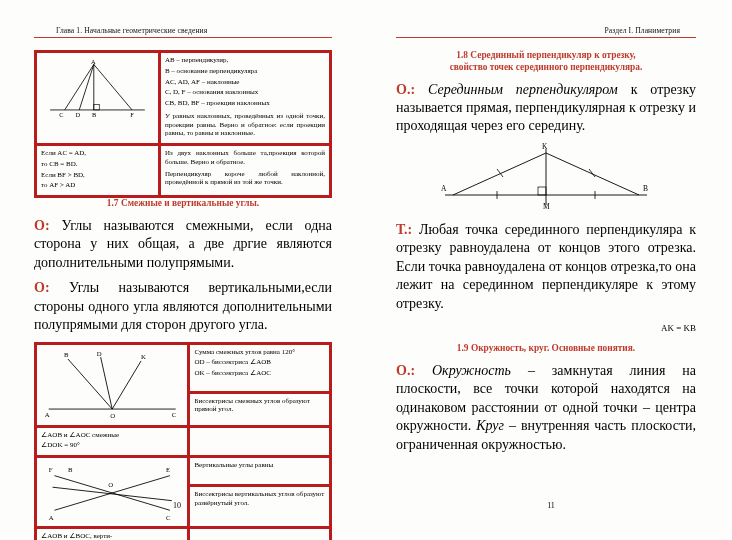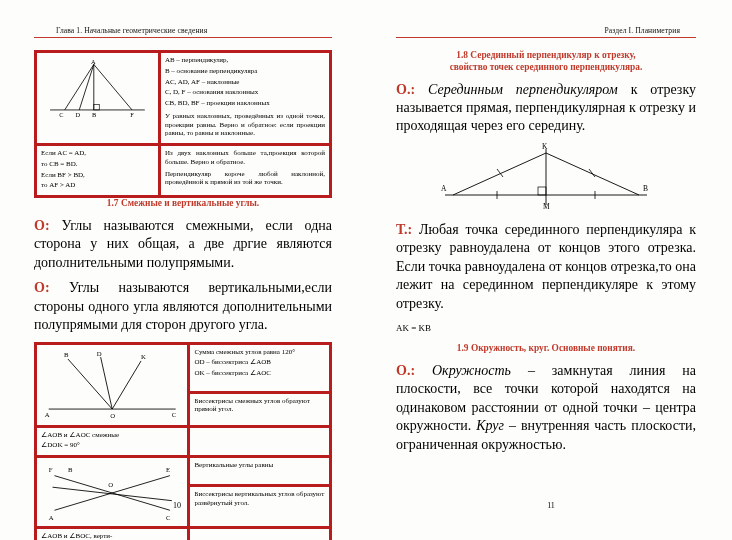--- a/index.html
+++ b/index.html
@@ -94,21 +94,21 @@
     bottom: 14px;
     width: 100%;
     left: 0;
     text-align: center;
     font-size: 8px;
   }
   .leaf.left .pagenum { left: -6px; }
   .leaf.right .pagenum { left: 2px; }
   .formula {
     font-size: 9px;
-    text-align: left;
+    text-align: right;
     margin: 10px 0 10px 0;
   }
   .circle-fig { margin-top: 6px; display:flex; justify-content:center; }
 </style>
 </head>
 <body>
 
 <div class="page">
  <div class="spread">
 

